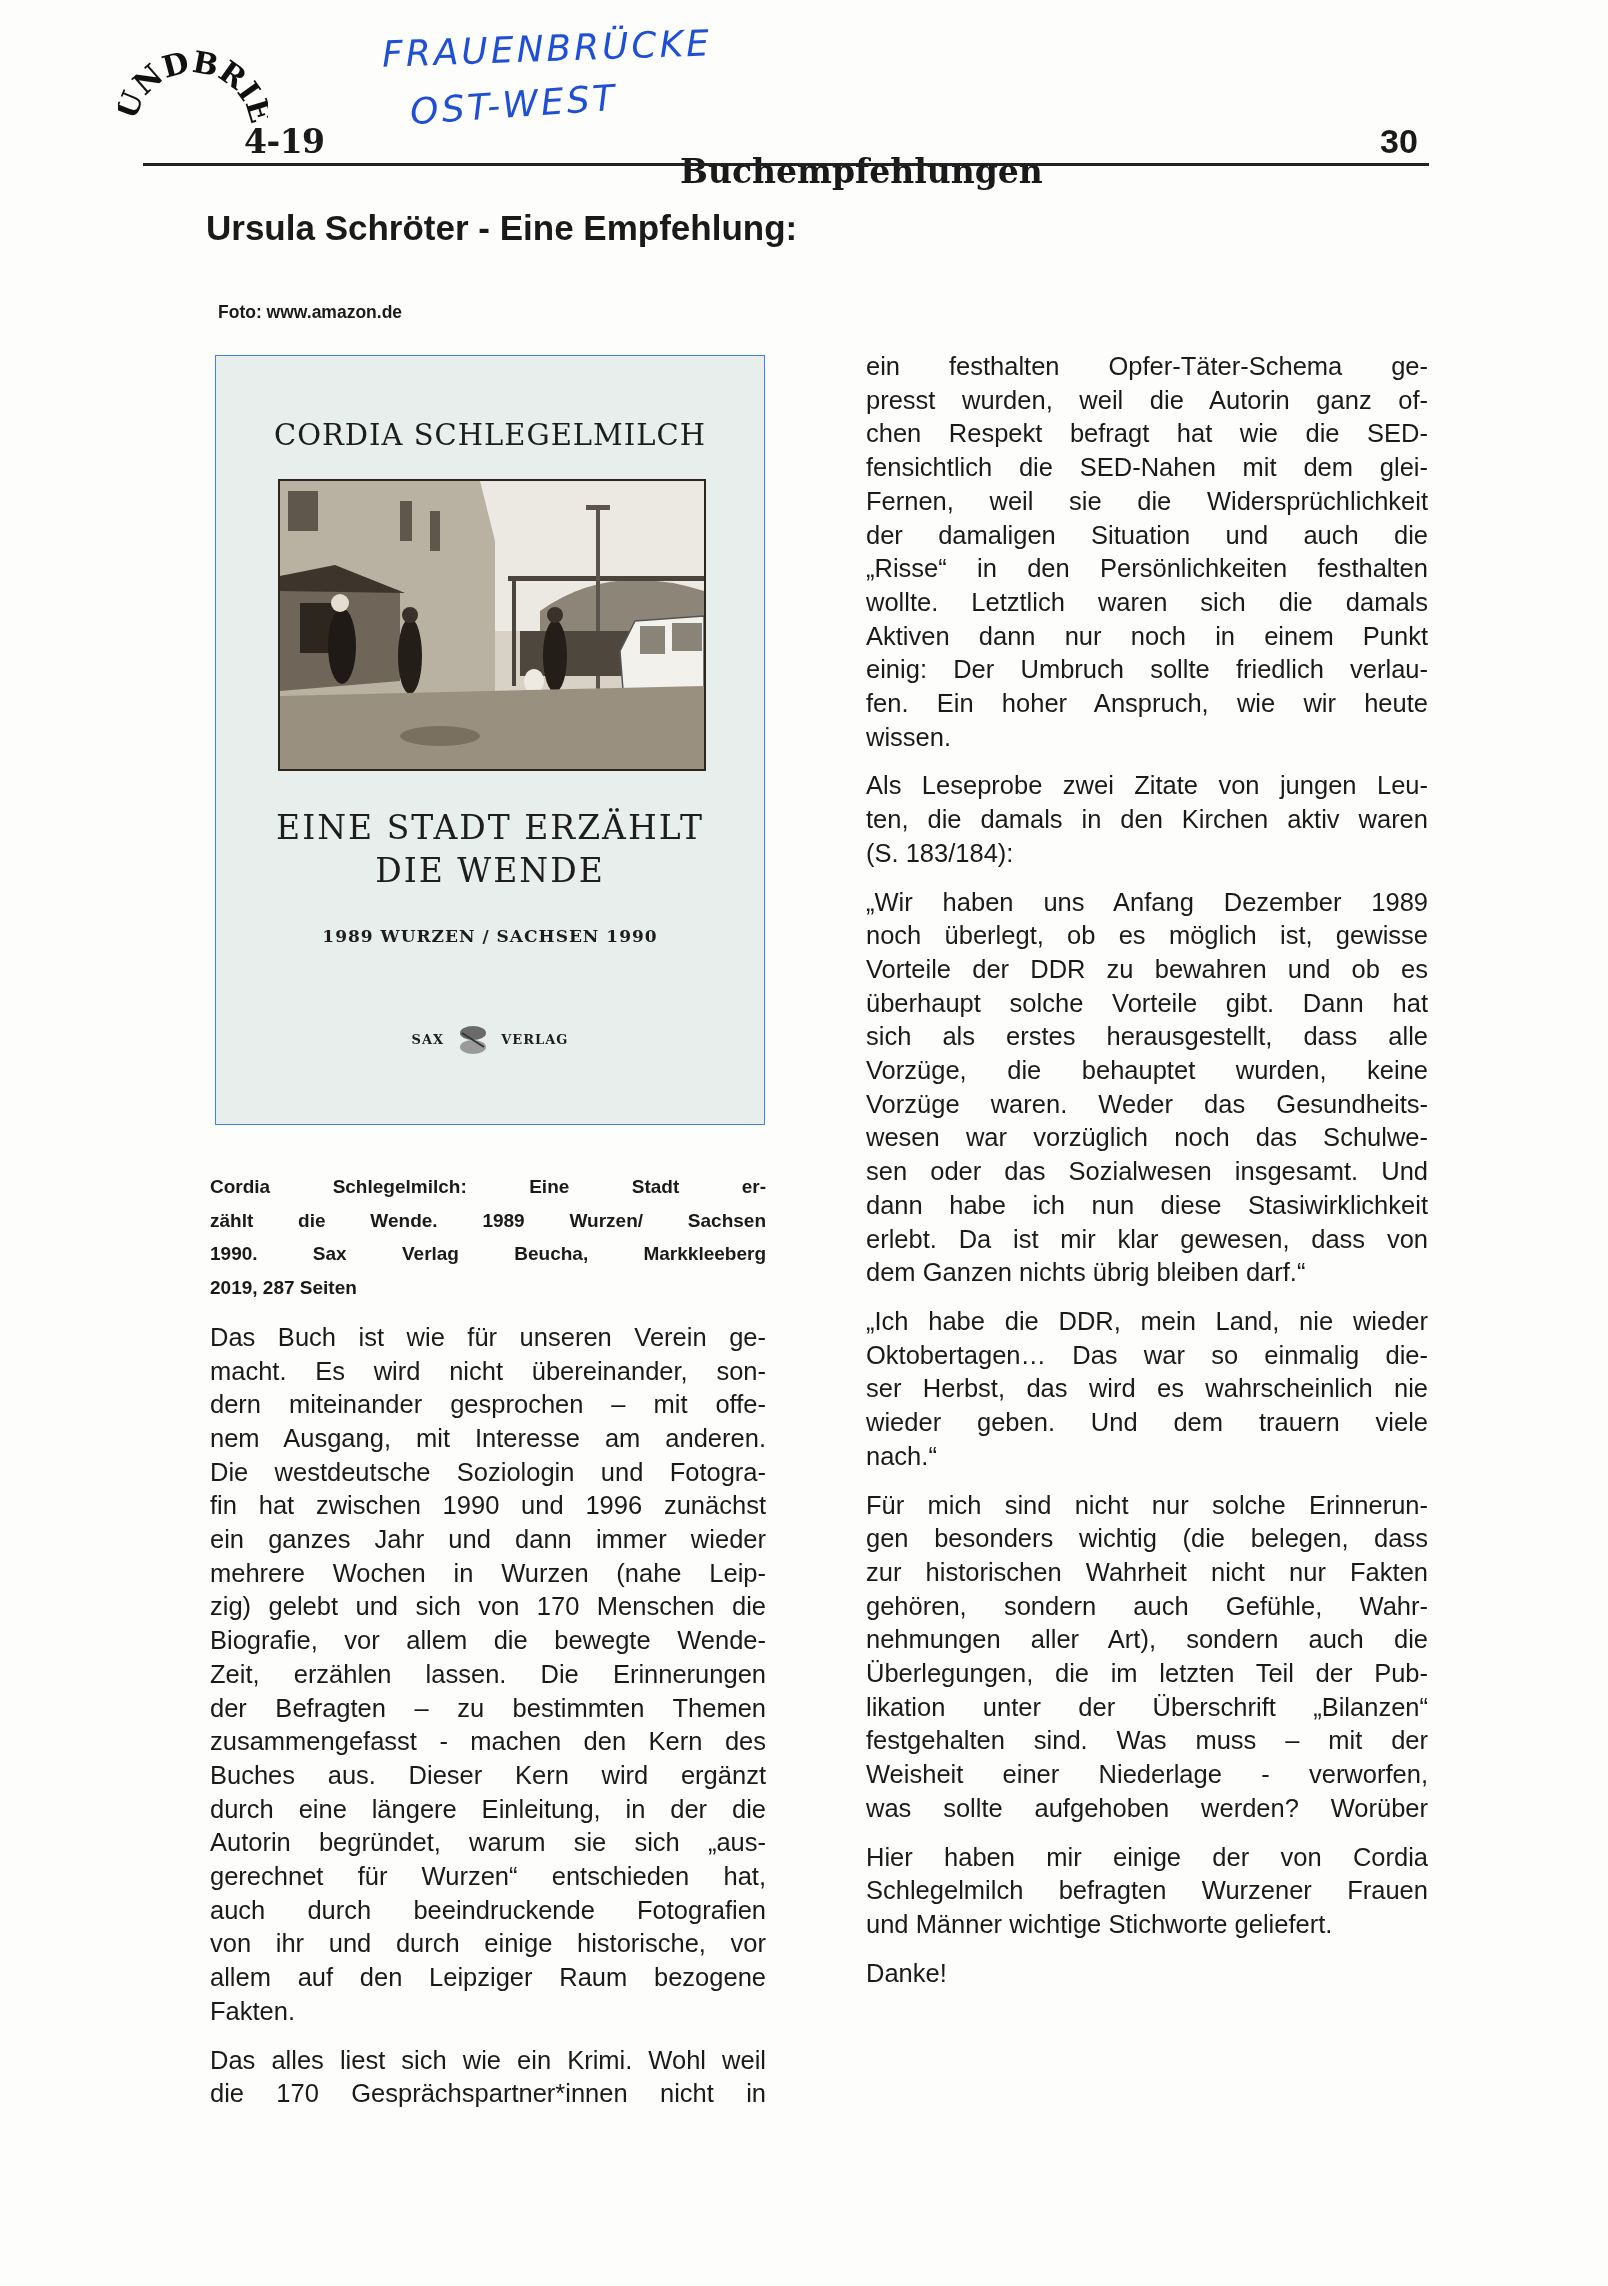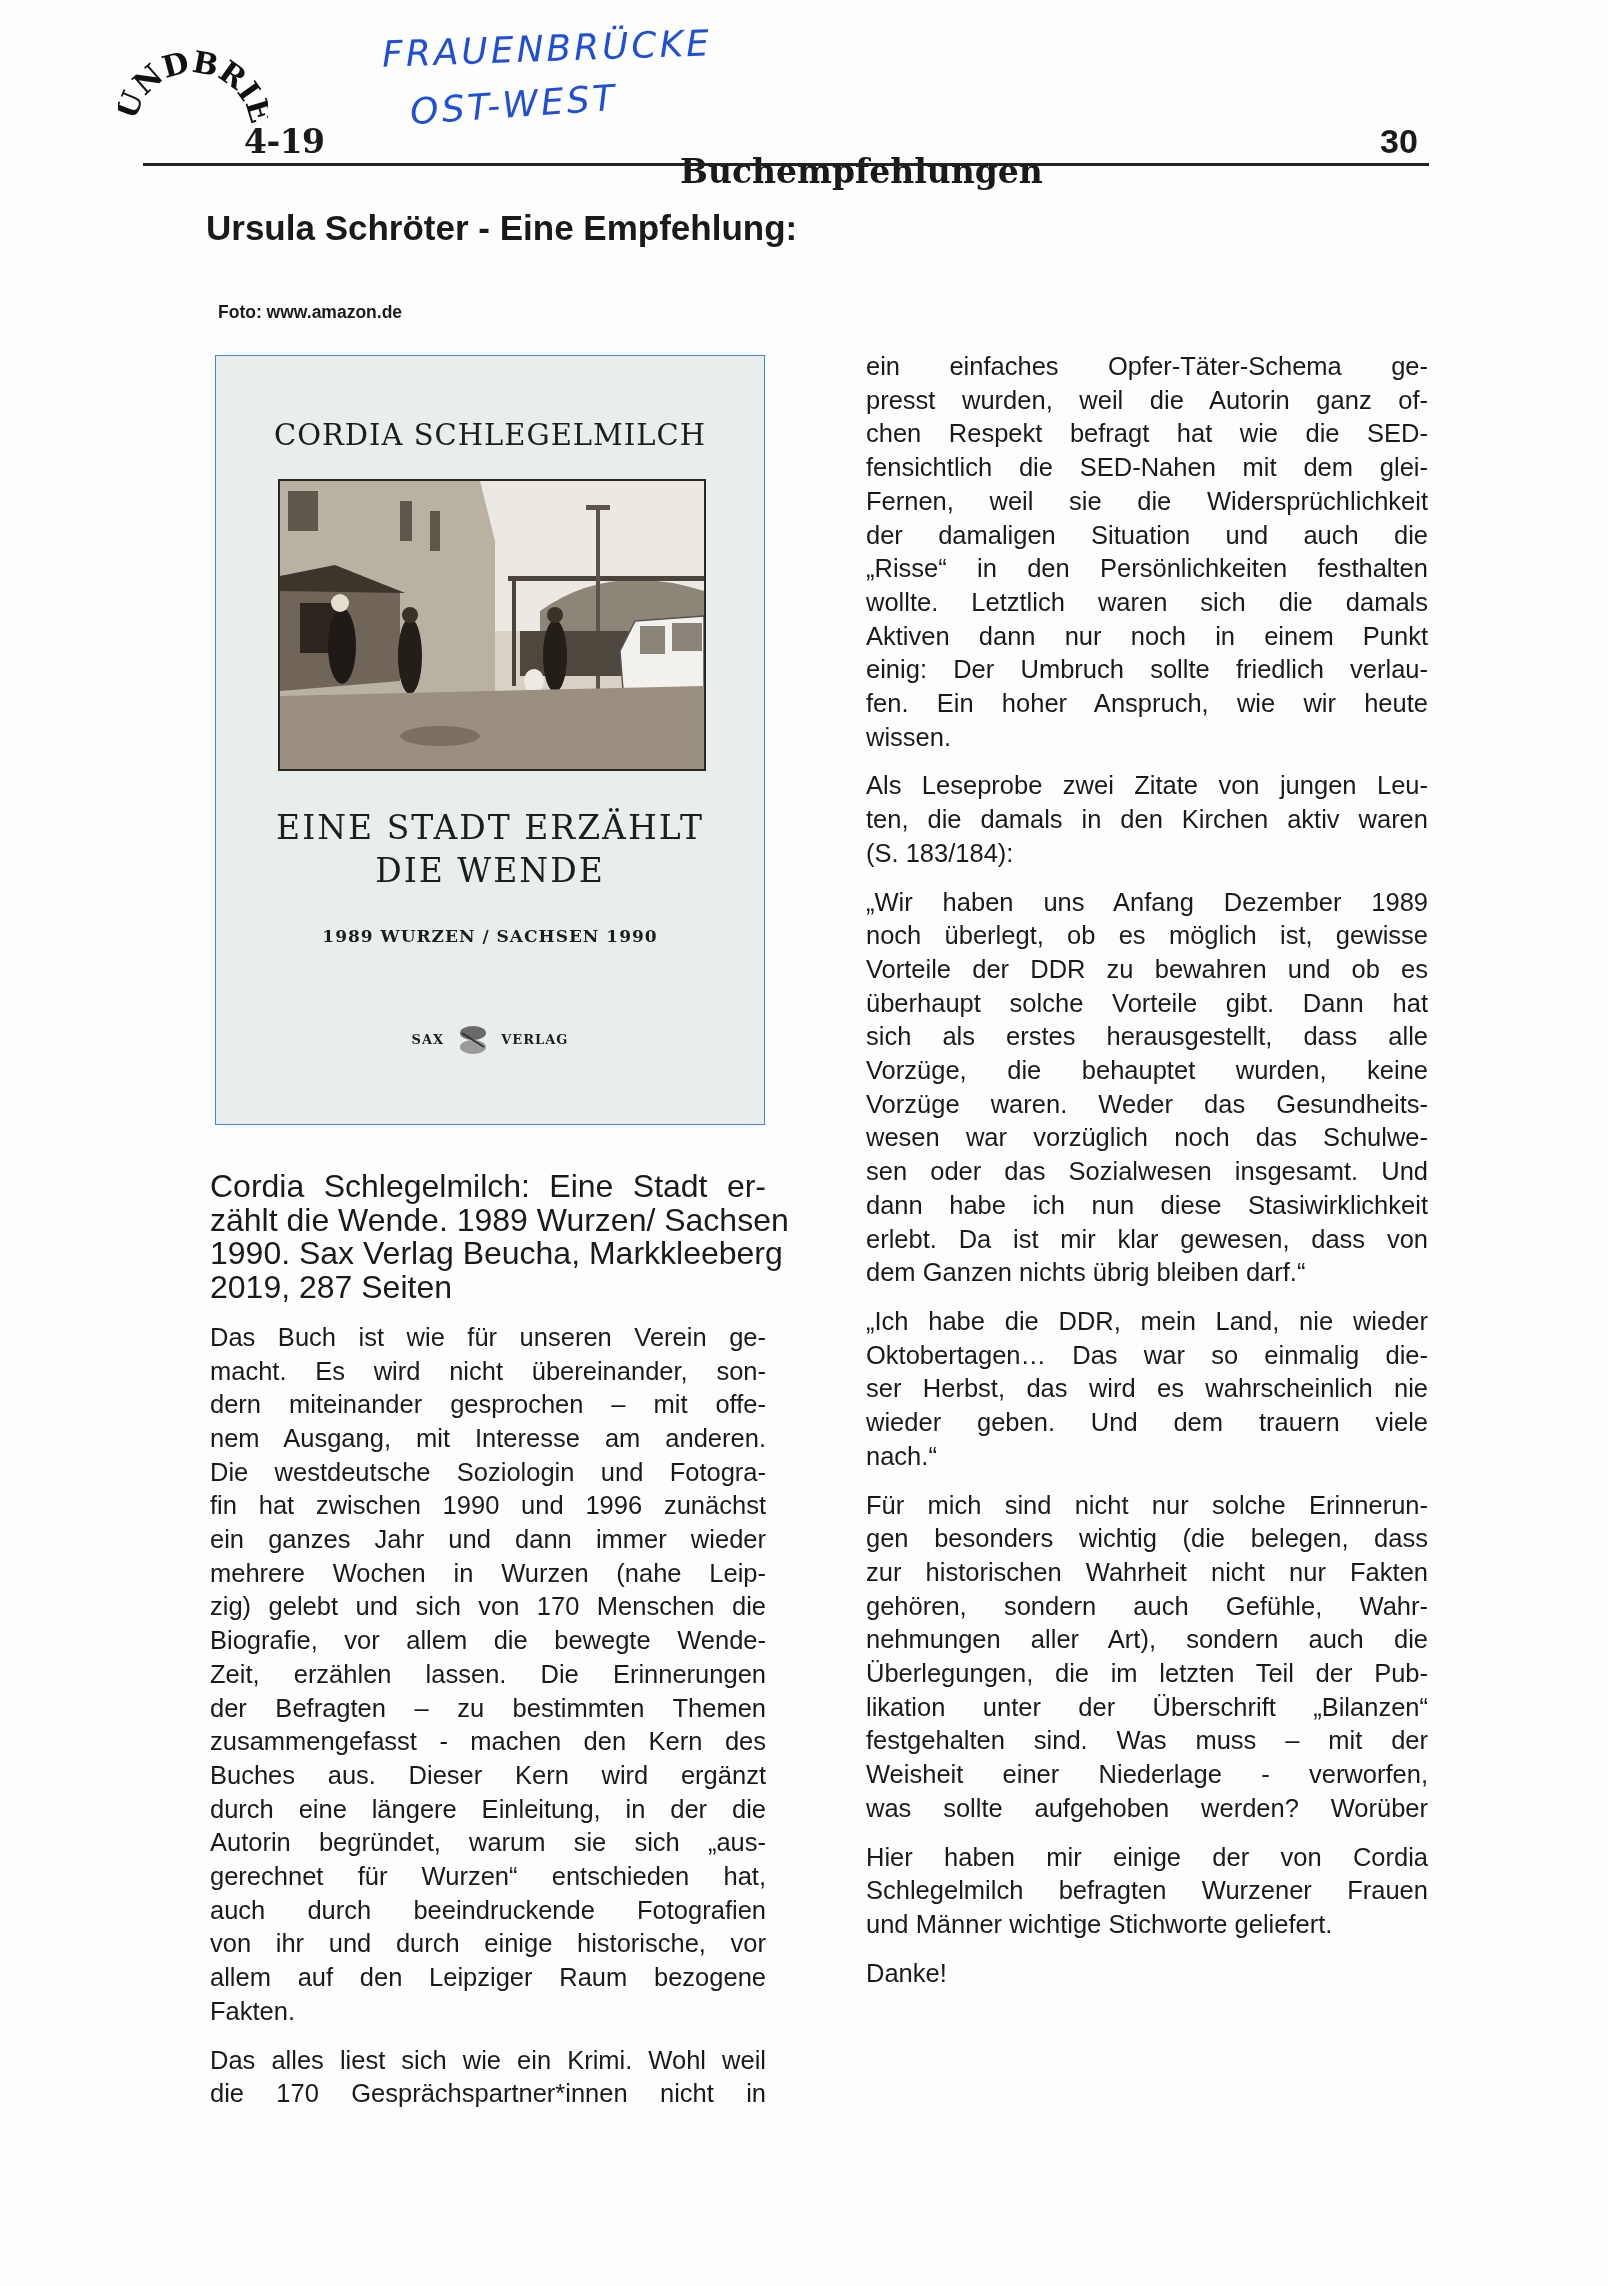--- a/index.html
+++ b/index.html
@@ -49,21 +49,21 @@
     display: inline-block; width: 34px; height: 32px; vertical-align: middle; margin: 0 6px;
   }
 
   
   .col { font-size: 25.5px; line-height: 33.7px; }
   .col p { margin: 0 0 15px 0; text-align: justify; hyphens: manual; }
   .col p .ln { display: block; text-align: justify; text-align-last: justify; white-space: nowrap; }
   .col p .ln.last { text-align-last: left; }
   .left-col { left: 210px; top: 1170px; width: 556px; }
   .right-col { left: 866px; top: 350px; width: 562px; }
-  .caption { font-weight: normal; font-size: 32px; line-height: 33.7px; margin-bottom: 16px !important; }
+  .caption { font-weight: bold; font-size: 19px; line-height: 33.7px; margin-bottom: 16px !important; }
 </style>
 </head>
 <body>
 
 <svg class="abs logo-arc" viewBox="0 0 150 100">
   <defs>
     <path id="arcPath" d="M 18 92 A 58 58 0 0 1 132 92"></path>
   </defs>
   <text>
     <textPath href="#arcPath" startOffset="50%" text-anchor="middle">RUNDBRIEF</textPath>
@@ -167,21 +167,21 @@
       <span class="ln last">Fakten.</span>
     </p>
   <p>
       <span class="ln">Das alles liest sich wie ein Krimi. Wohl weil</span>
       <span class="ln">die  170  Gesprächspartner*innen  nicht  in</span>
     </p>
 </div>
 
 <div class="abs col right-col">
   <p>
-      <span class="ln">ein einfaches Opfer-Täter-Schema ge-</span>
+      <span class="ln">ein festhalten Opfer-Täter-Schema ge-</span>
       <span class="ln">presst wurden, weil die Autorin ganz of-</span>
       <span class="ln">chen Respekt befragt hat wie die SED-</span>
       <span class="ln">fensichtlich die SED-Nahen mit dem glei-</span>
       <span class="ln">Fernen, weil sie die Widersprüchlichkeit</span>
       <span class="ln">der damaligen Situation und auch die</span>
       <span class="ln">„Risse“ in den Persönlichkeiten festhalten</span>
       <span class="ln">wollte. Letztlich waren sich die damals</span>
       <span class="ln">Aktiven dann nur noch in einem Punkt</span>
       <span class="ln">einig: Der Umbruch sollte friedlich verlau-</span>
       <span class="ln">fen. Ein hoher Anspruch, wie wir heute</span>

